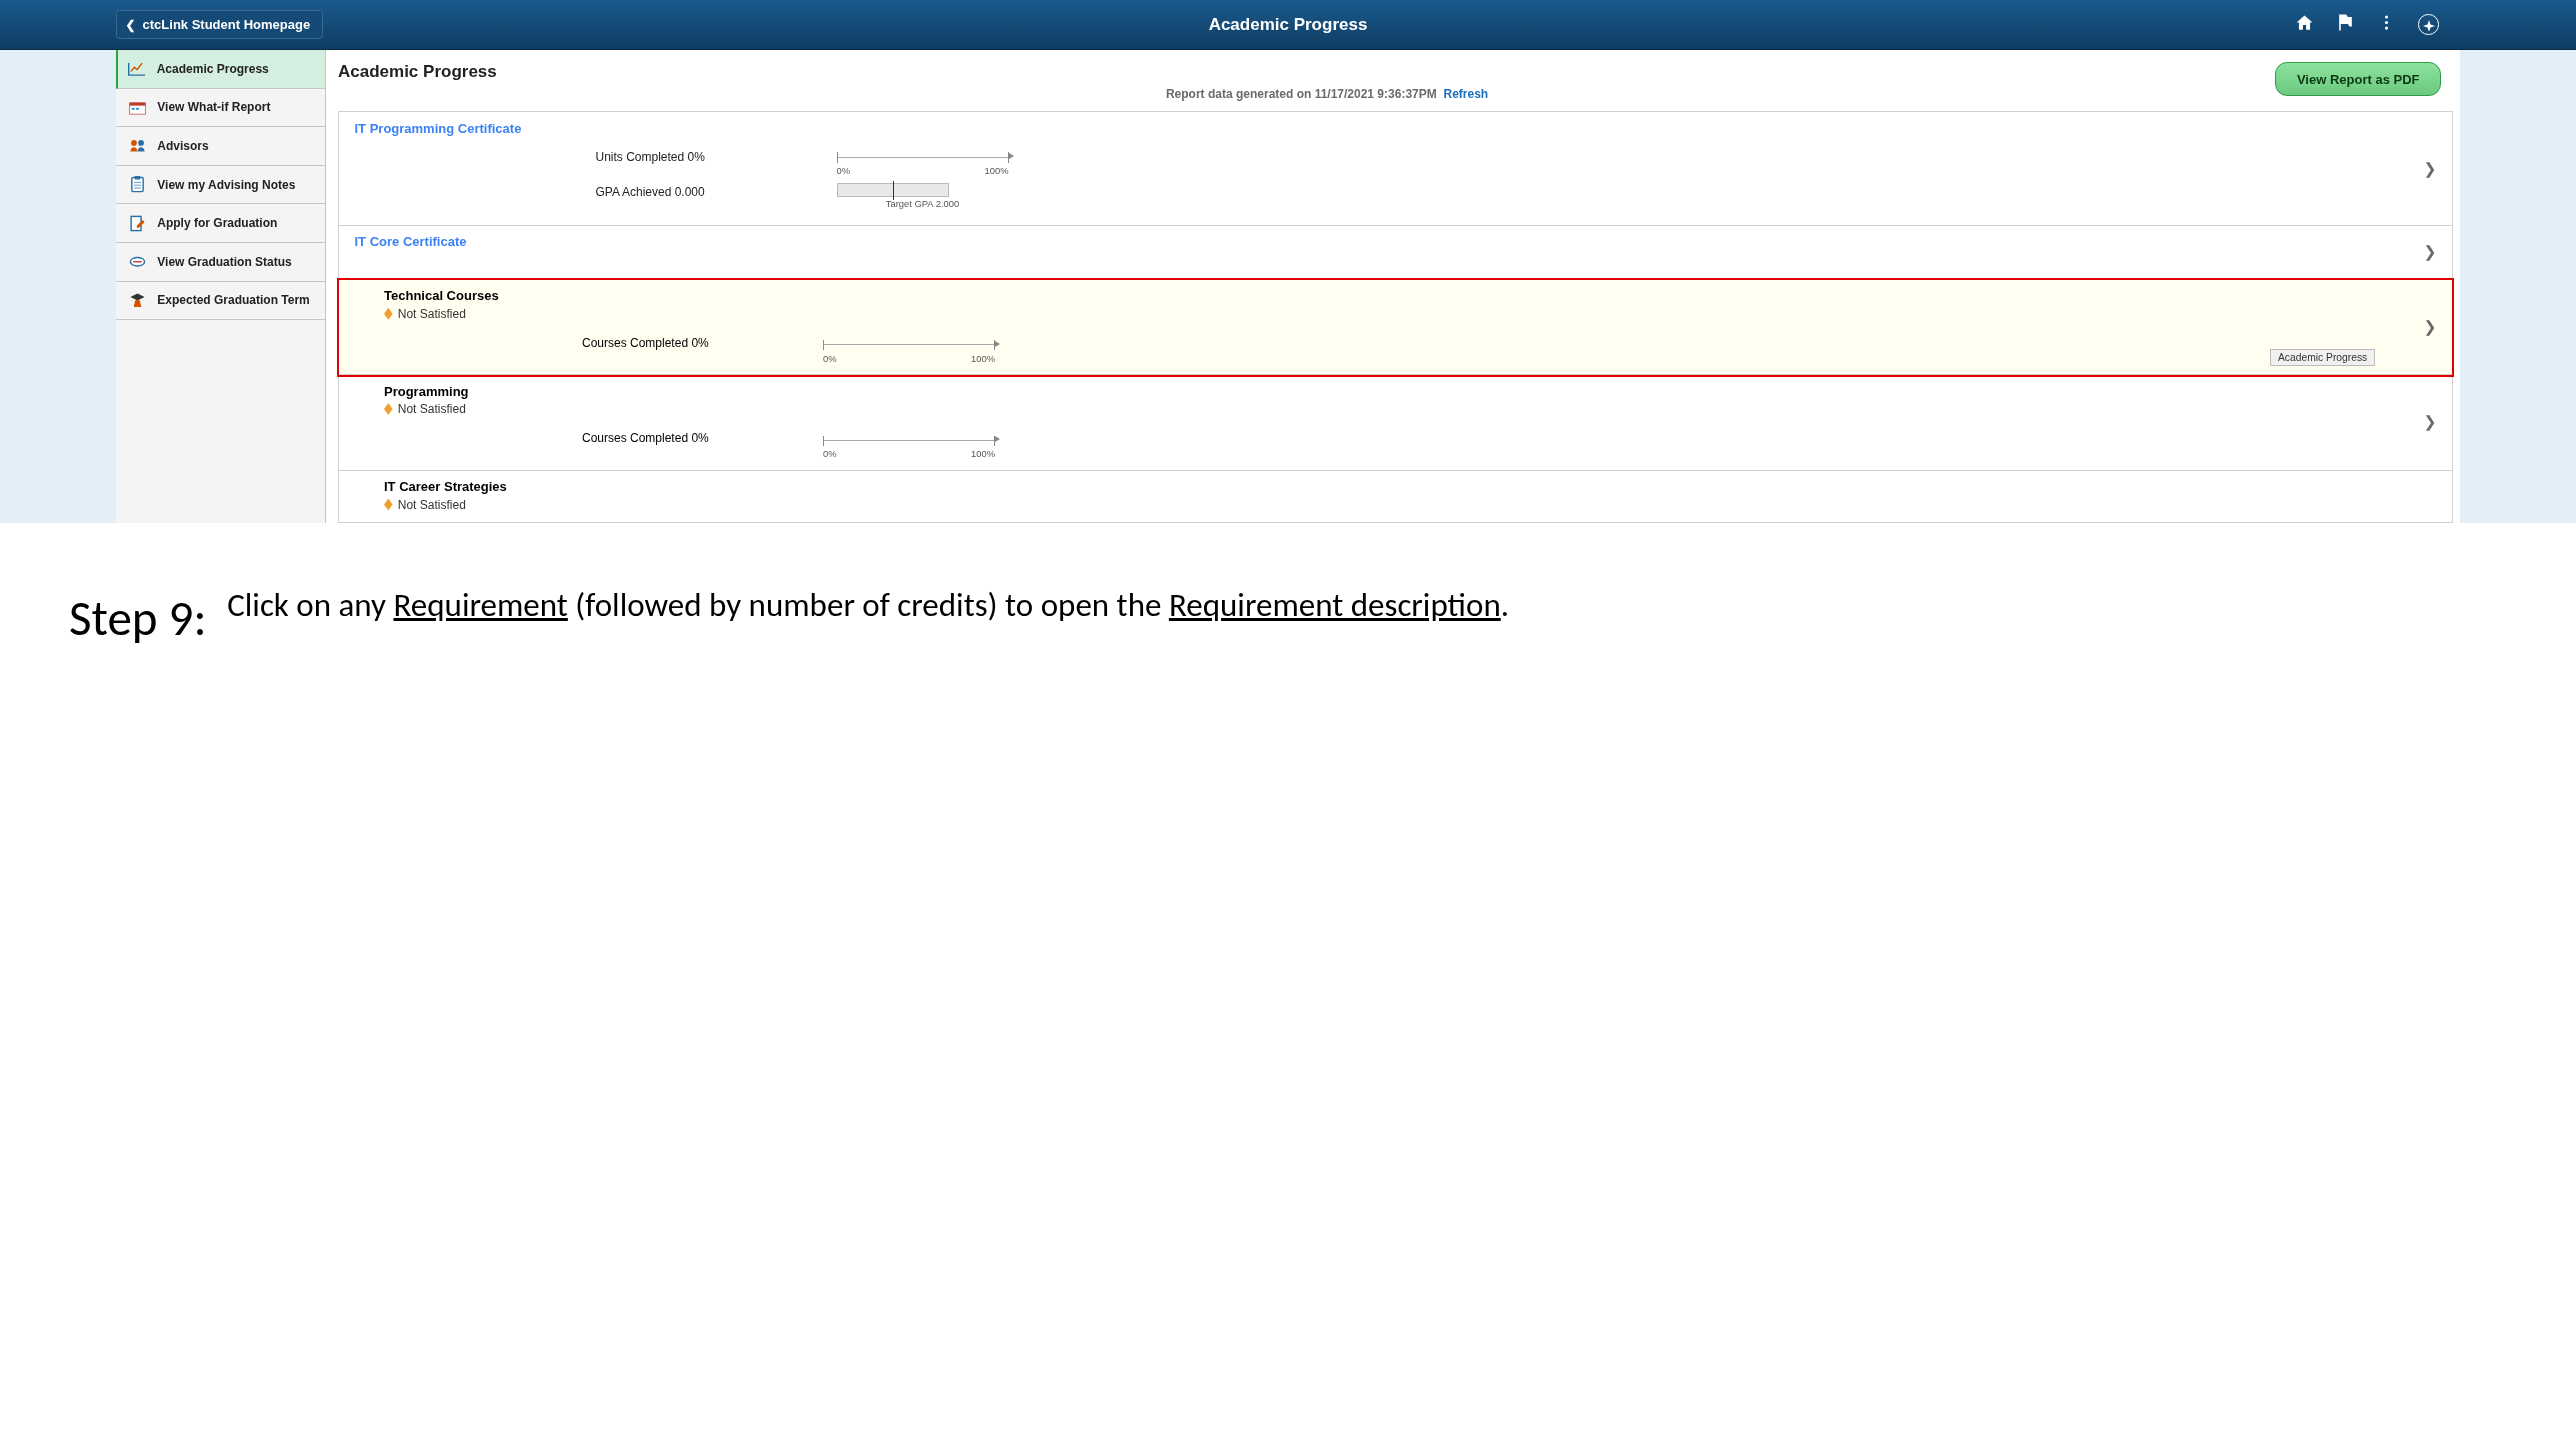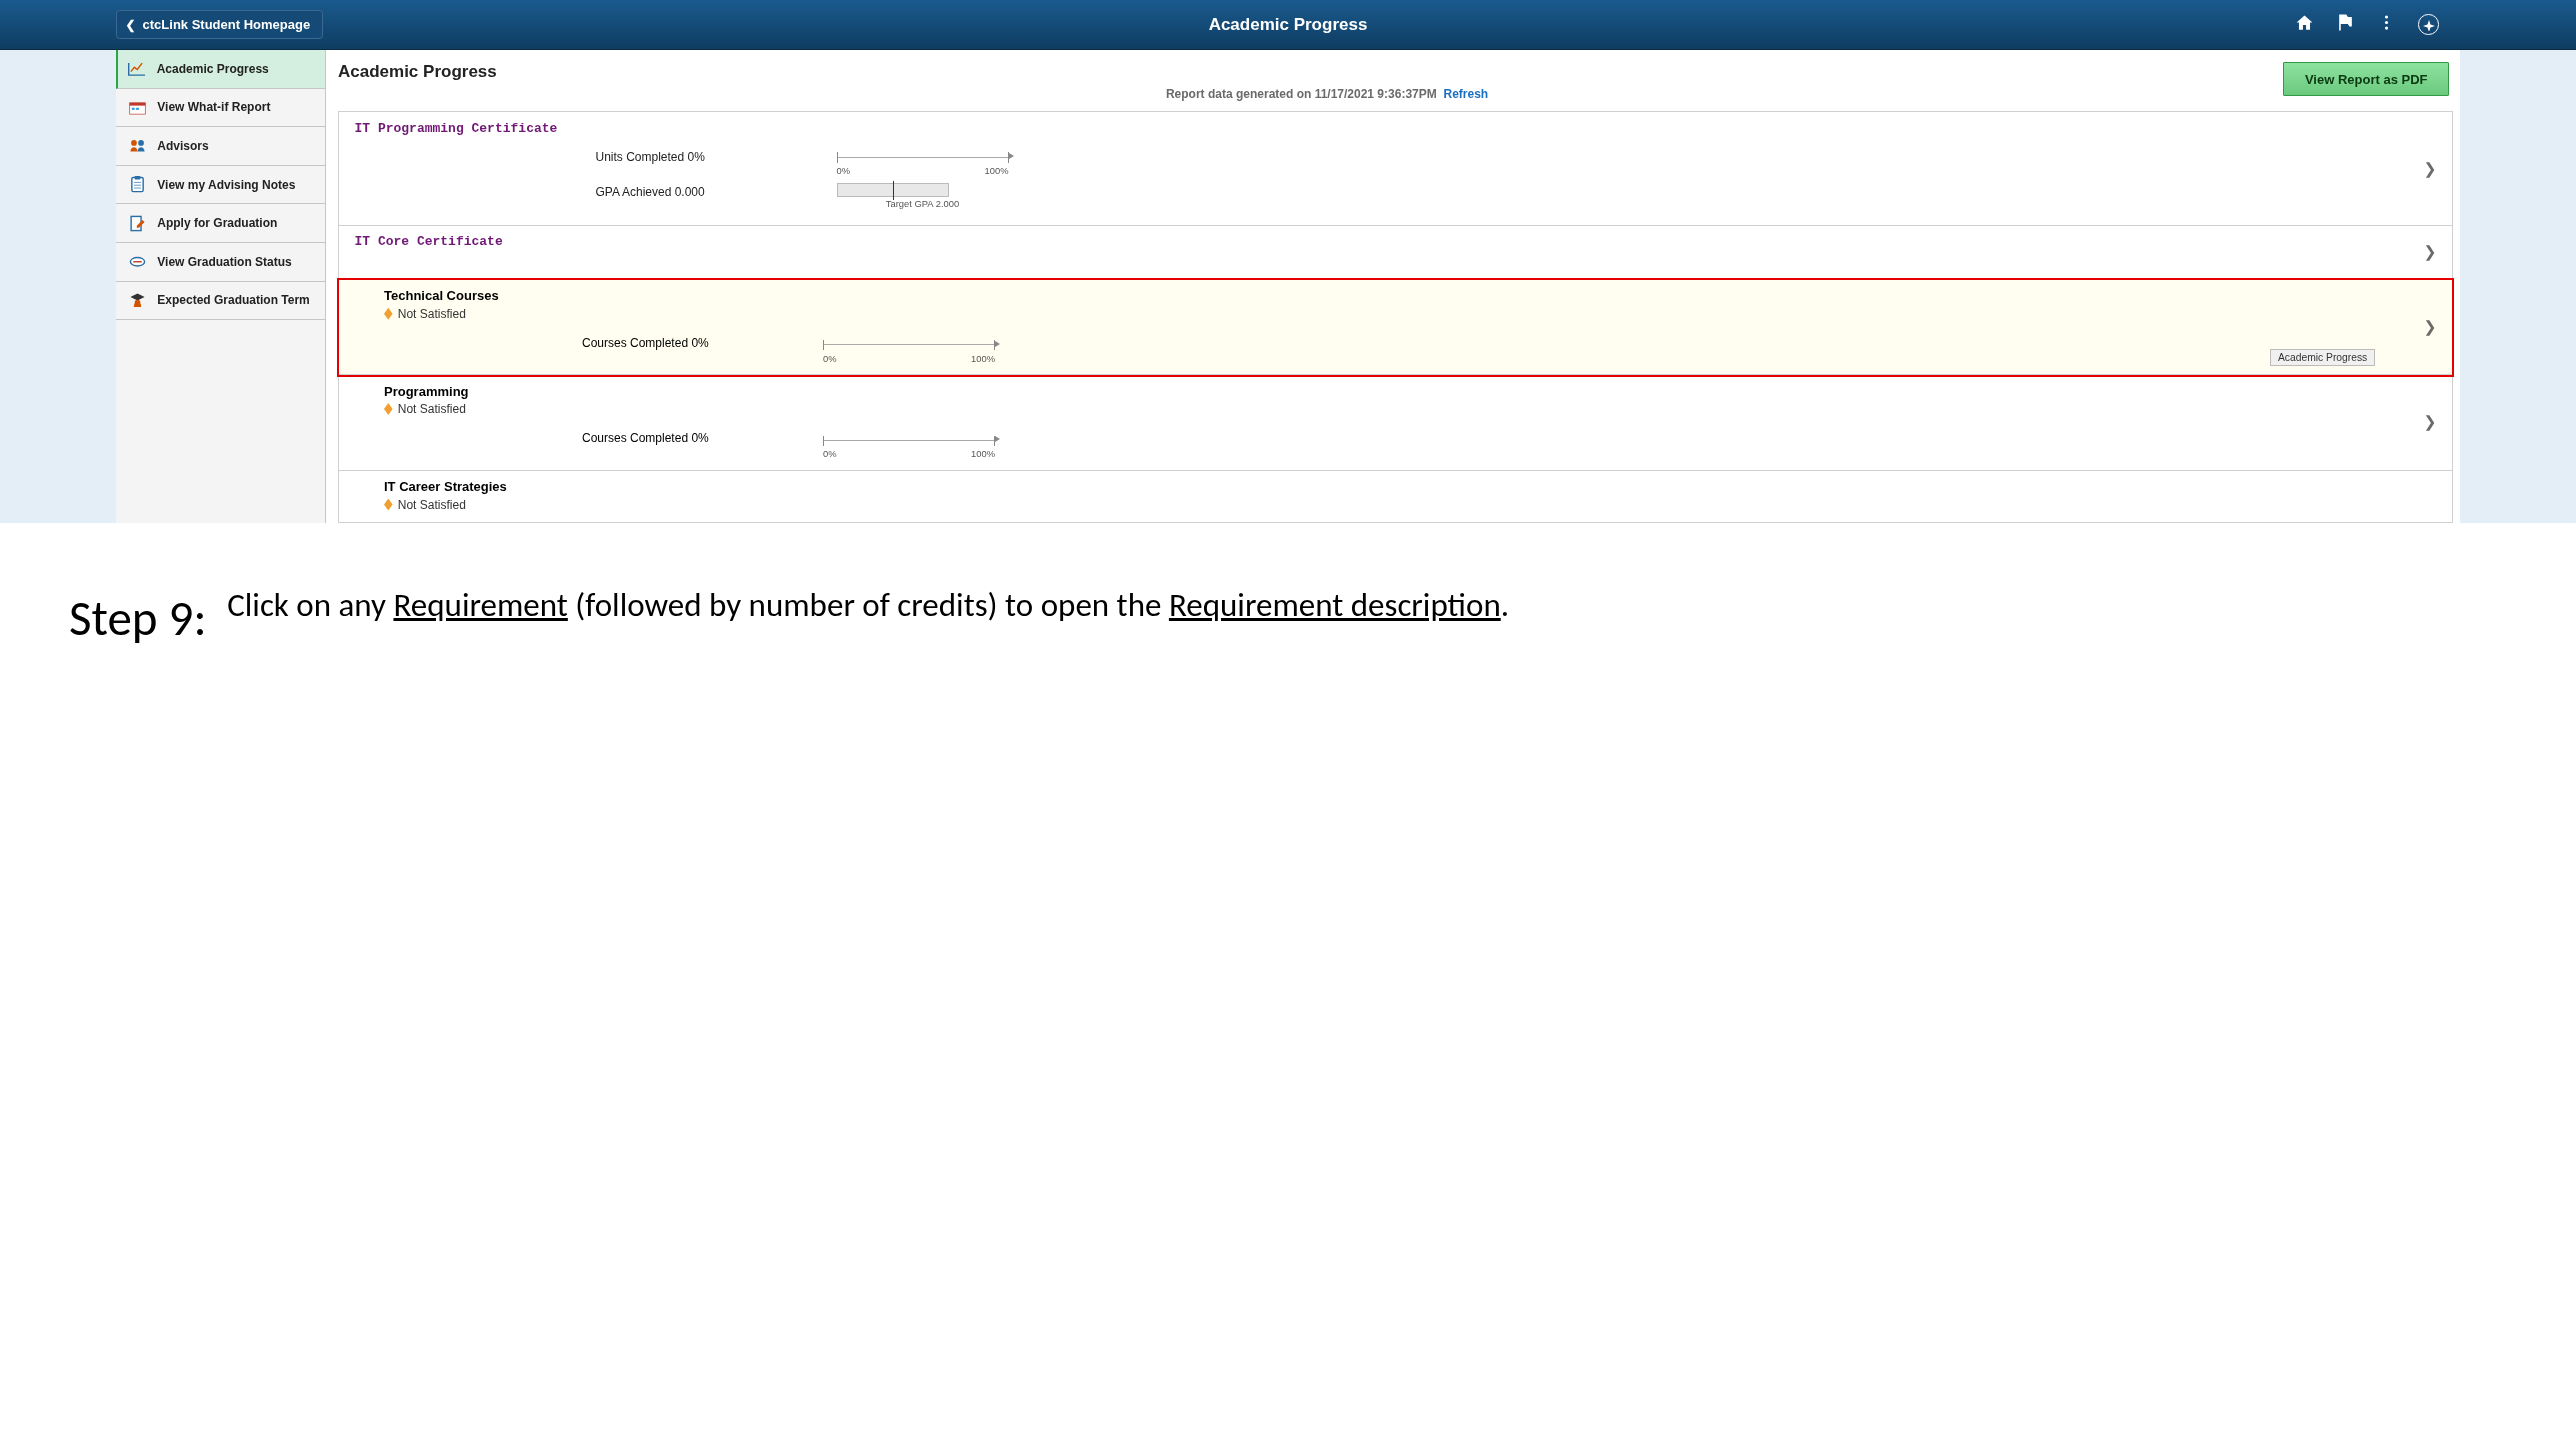--- a/index.html
+++ b/index.html
@@ -96,43 +96,43 @@
     flex: 1;
     background: #fff;
     padding: 12px 6.9px 0 12px;
   }
   .content-h1 { font-size: 17px; font-weight: bold; color: #222; margin-bottom: 5.2px; }
   .report-date-line { color: #6a6a6a; font-size: 12px; font-weight: bold; margin-bottom: 10.3px; text-align: center; }
   .refresh-link { color: #1a6fc0; font-weight: bold; margin-left: 3.4px; cursor: pointer; }
   
   .pdf-btn {
     position: absolute;
-    right: 4px;
+    right: 12px;
     top: 0;
     background: linear-gradient(#8de29f, #6bc97e);
     border: 0.9px solid #2f9a45;
     color: #0b3a12;
     font-weight: bold;
     font-size: 13px;
     padding: 8.6px 20.6px;
-    border-radius: 1px;
+    border-radius: 12px;
     cursor: pointer;
   }
   .content-head-wrap { position: relative; margin-bottom: 6.9px; padding-right: 137px; }
   
   
   .req-box {
     border: 0.9px solid #d0d0d0;
   }
   .req-section {
     border-bottom: 0.9px solid #d0d0d0;
     padding: 8.6px 12px 1.7px 15.5px;
     position: relative;
   }
-  .req-section-title { font-weight: bold; font-size: 13px; color: #701a75; margin-bottom: 5.2px; font-family: Liberation Mono, monospace; }
+  .req-section-title { font-weight: bold; font-size: 13px; color: #3b82f6; margin-bottom: 5.2px; }
   .req-row {
     display: flex;
     align-items: flex-start;
     padding: 3.4px 0 0px 0;
   }
   .req-label-col { flex: 0 0 241px; }
   .req-mid-col { flex: 0 0 241px; font-size: 12px; color: #222; padding-top: 5.2px; }
   .req-prog-col { flex: 0 0 172px; padding-top: 3.4px; }
   .req-chev-col { flex: 1; text-align: right; color: #6a6a6a; font-size: 15.5px; align-self: center; padding-right: 5.2px; }
   

